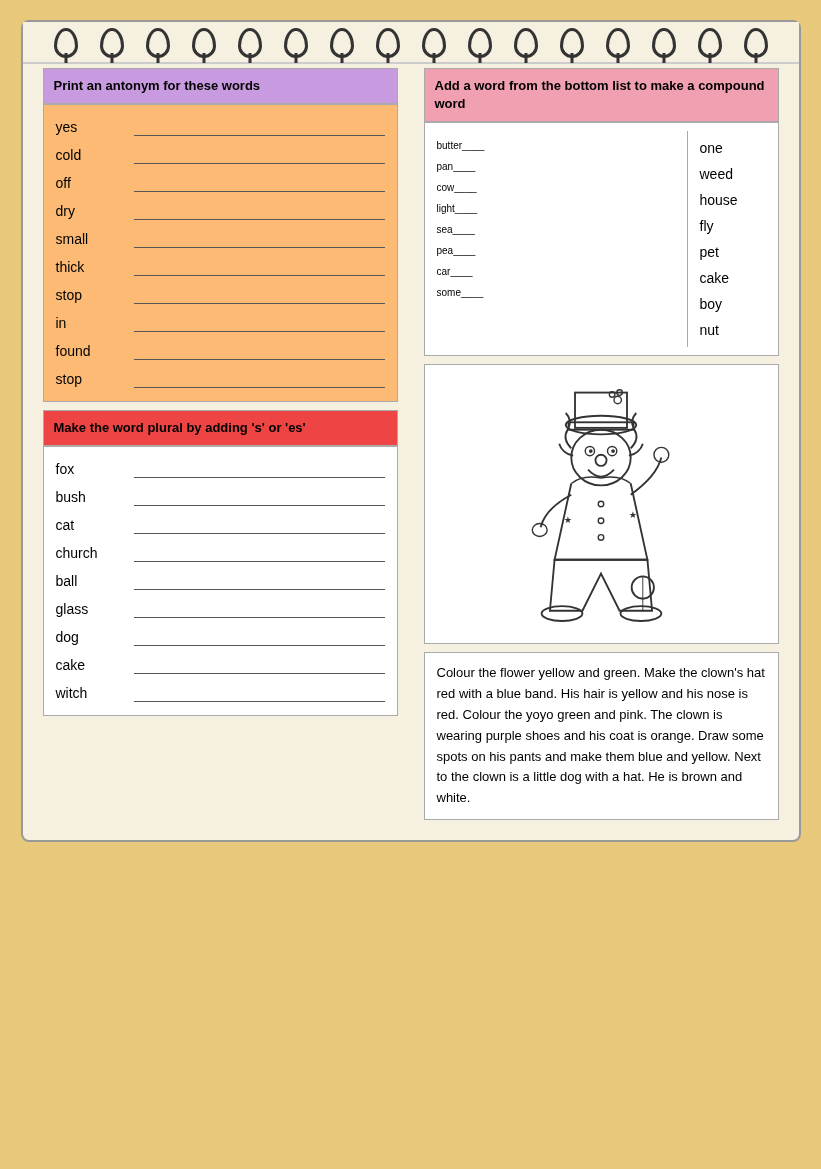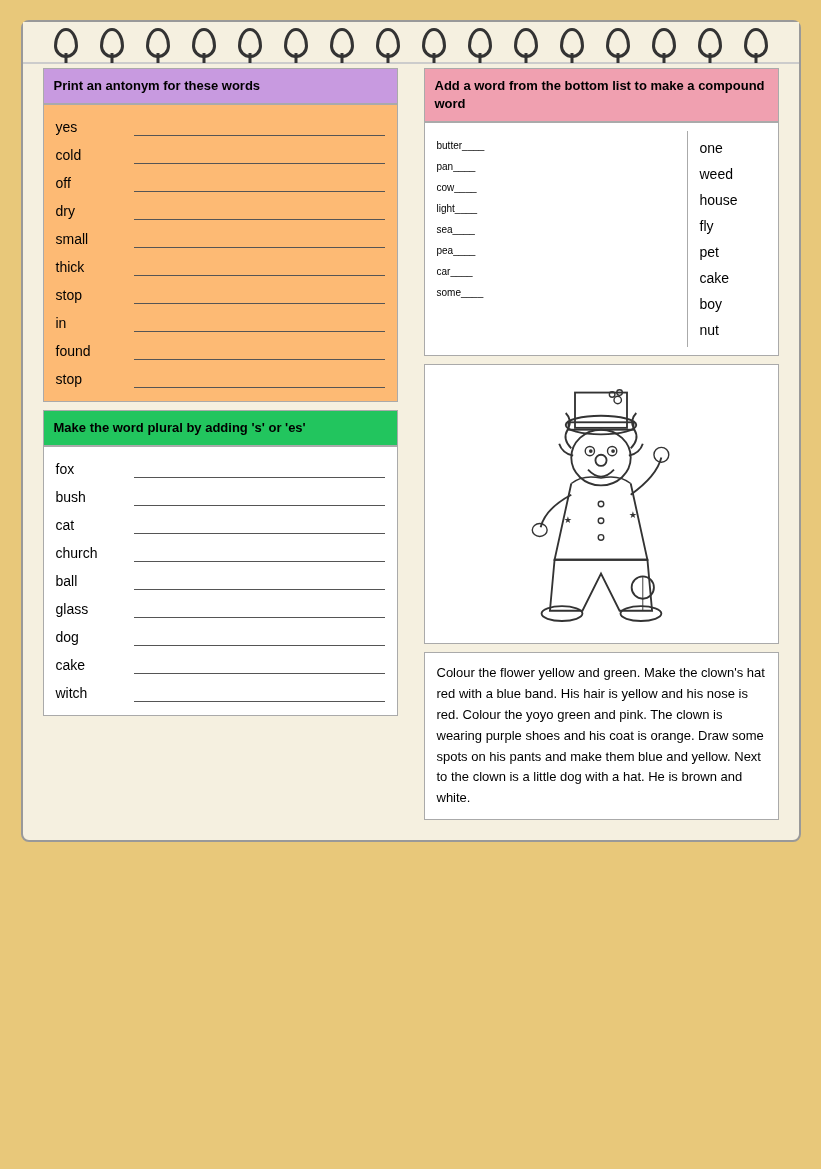--- a/index.html
+++ b/index.html
@@ -58,21 +58,21 @@
 
     .section-header {
       padding: 8px 10px;
       border: 1.5px solid #aaa;
       font-size: 13px;
       font-weight: bold;
       line-height: 1.4;
     }
     .header-purple { background: #c89ae0; }
     .header-pink { background: #f0a0b0; }
-    .header-blue { background: #22c55e; }
+    .header-blue { background: #ef4444; }
 
     .words-section {
       border: 1.5px solid #aaa;
       padding: 8px 12px;
       background: #fdba74;
     }
     .word-row {
       display: flex;
       align-items: center;
       padding: 5px 0;

